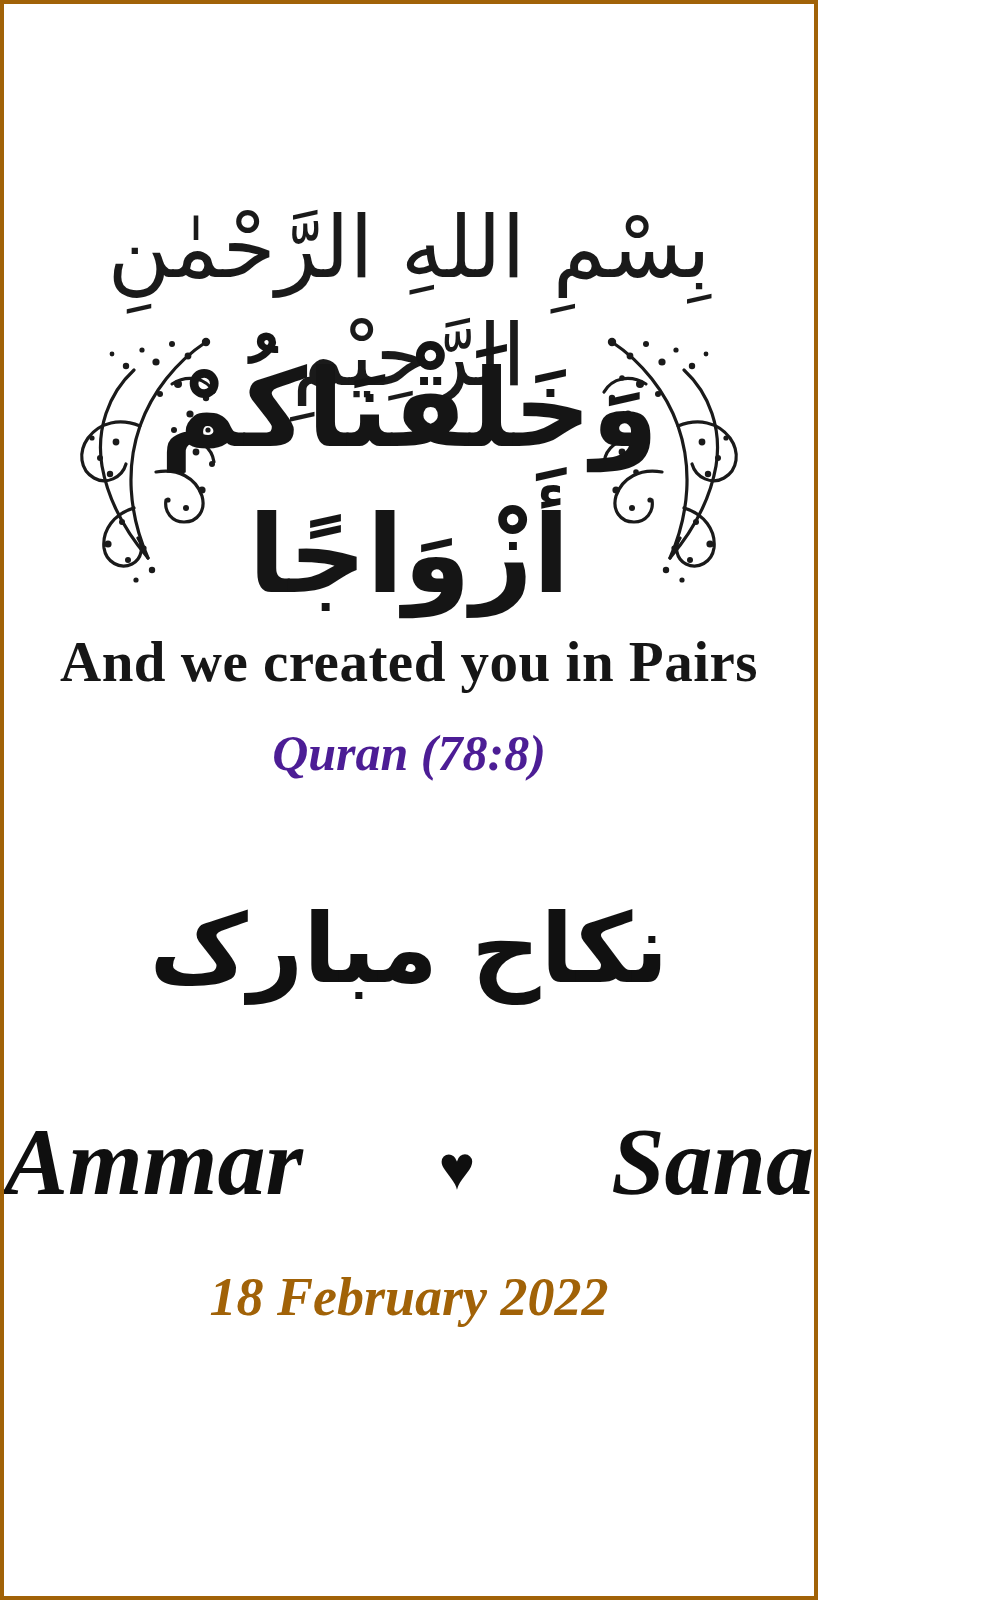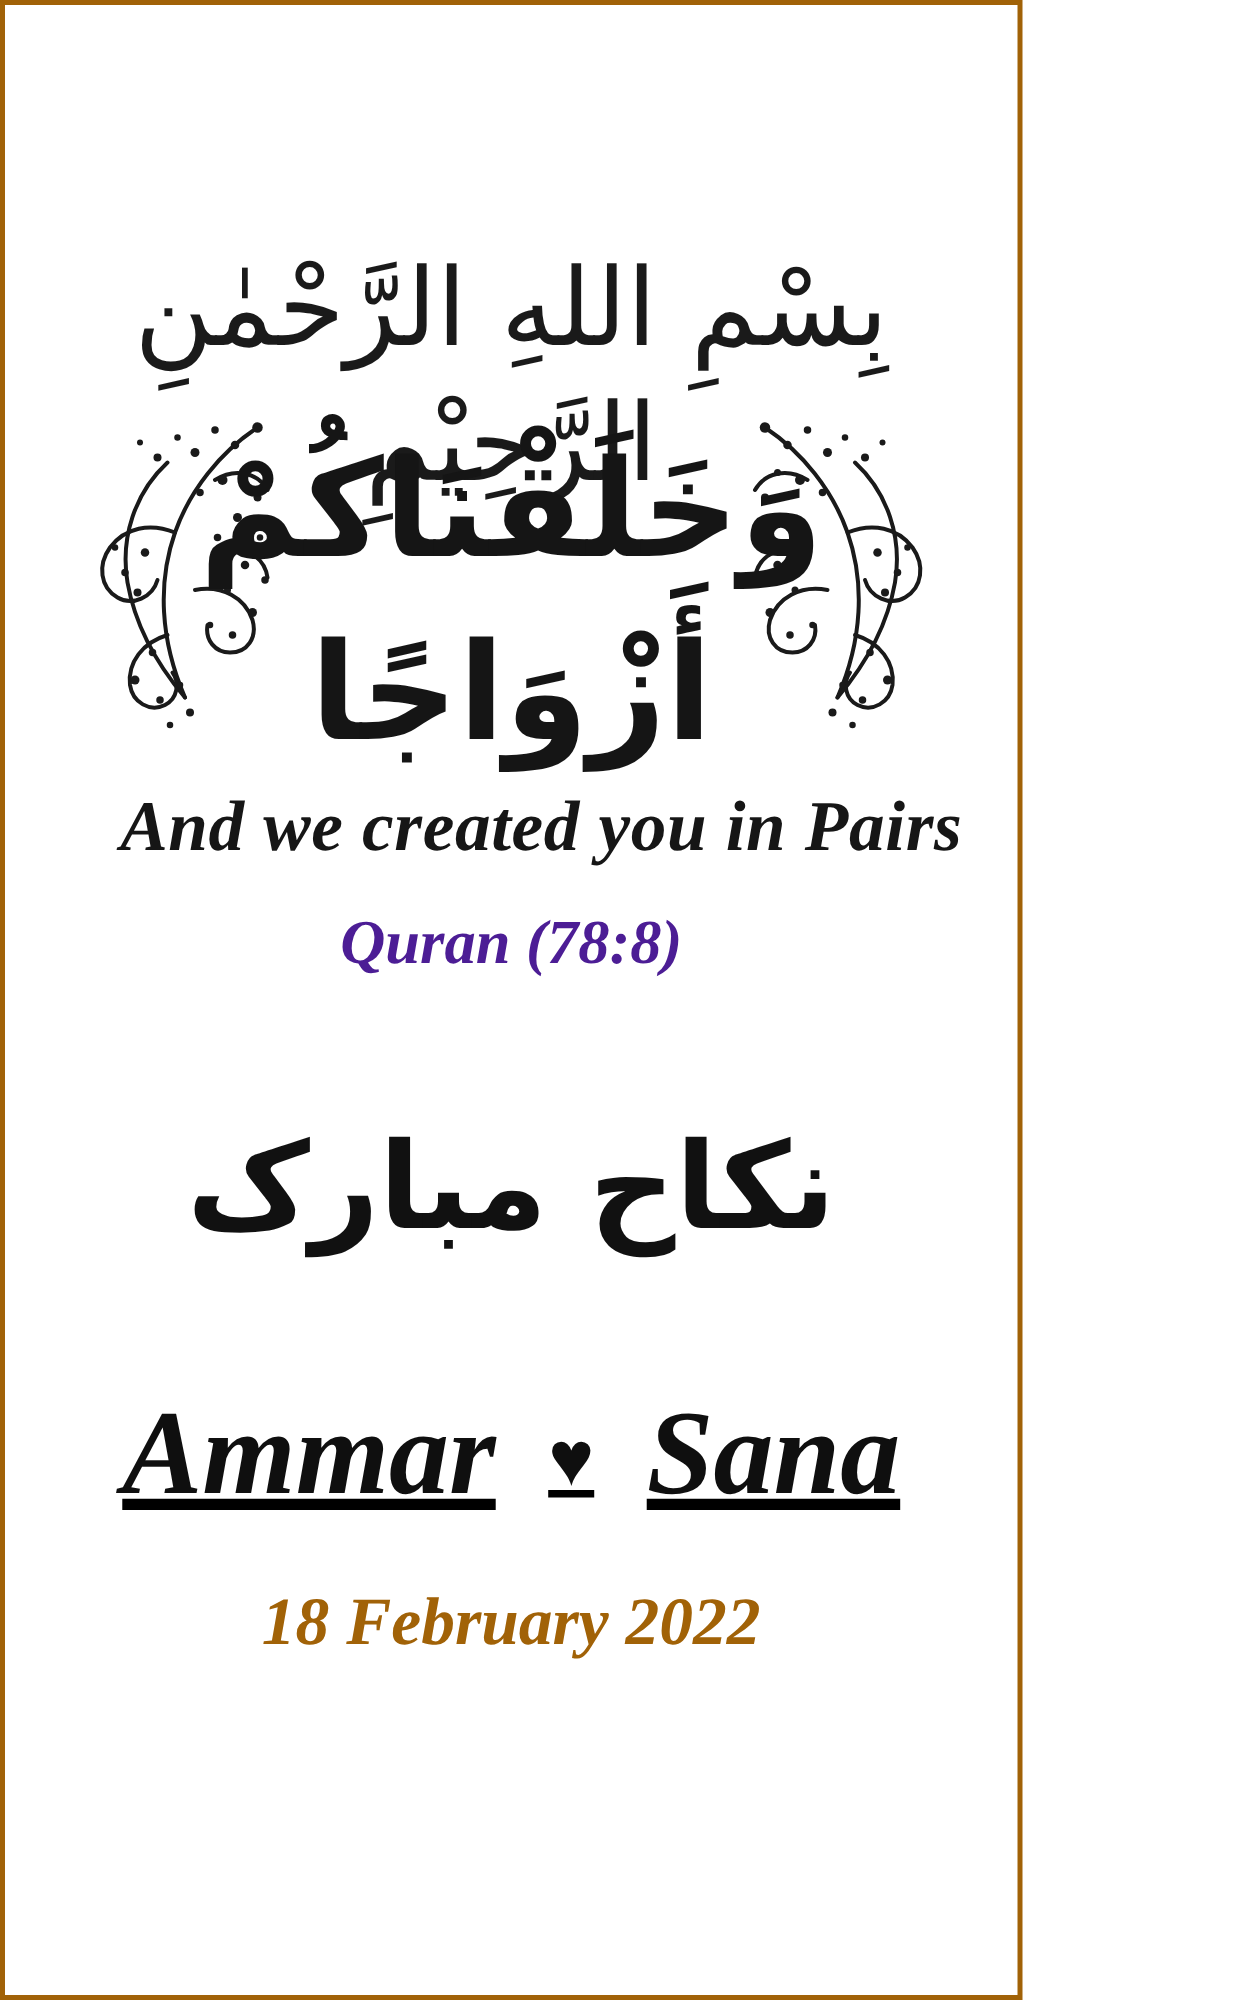--- a/index.html
+++ b/index.html
@@ -63,26 +63,24 @@
   }
 
   
   .verse-english {
     position: absolute;
     top: 625px;
     left: 0;
     width: 100%;
     text-align: center;
     font-size: 57px;
-    font-style: italic;
     font-weight: bold;
     color: #161616;
     font-family: "Liberation Serif", serif;
     letter-spacing: 0.5px;
-    padding-left: 24px;
   }
   .verse-reference {
     position: absolute;
     top: 720px;
     left: 0;
     width: 100%;
     text-align: center;
     font-size: 50px;
     font-style: italic;
     font-weight: bold;
@@ -106,23 +104,22 @@
   }
 
   
   .couple {
     position: absolute;
     top: 1110px;
     left: 0;
     width: 100%;
     display: flex;
     align-items: center;
-    justify-content: center;
+    justify-content: space-between;
     gap: 42px;
-    text-decoration: underline;
   }
   .couple-name {
     font-size: 96px;
     font-style: italic;
     font-weight: bold;
     color: #0f0f0f;
     font-family: "Liberation Serif", serif;
     line-height: 1;
   }
   .heart-icon {

